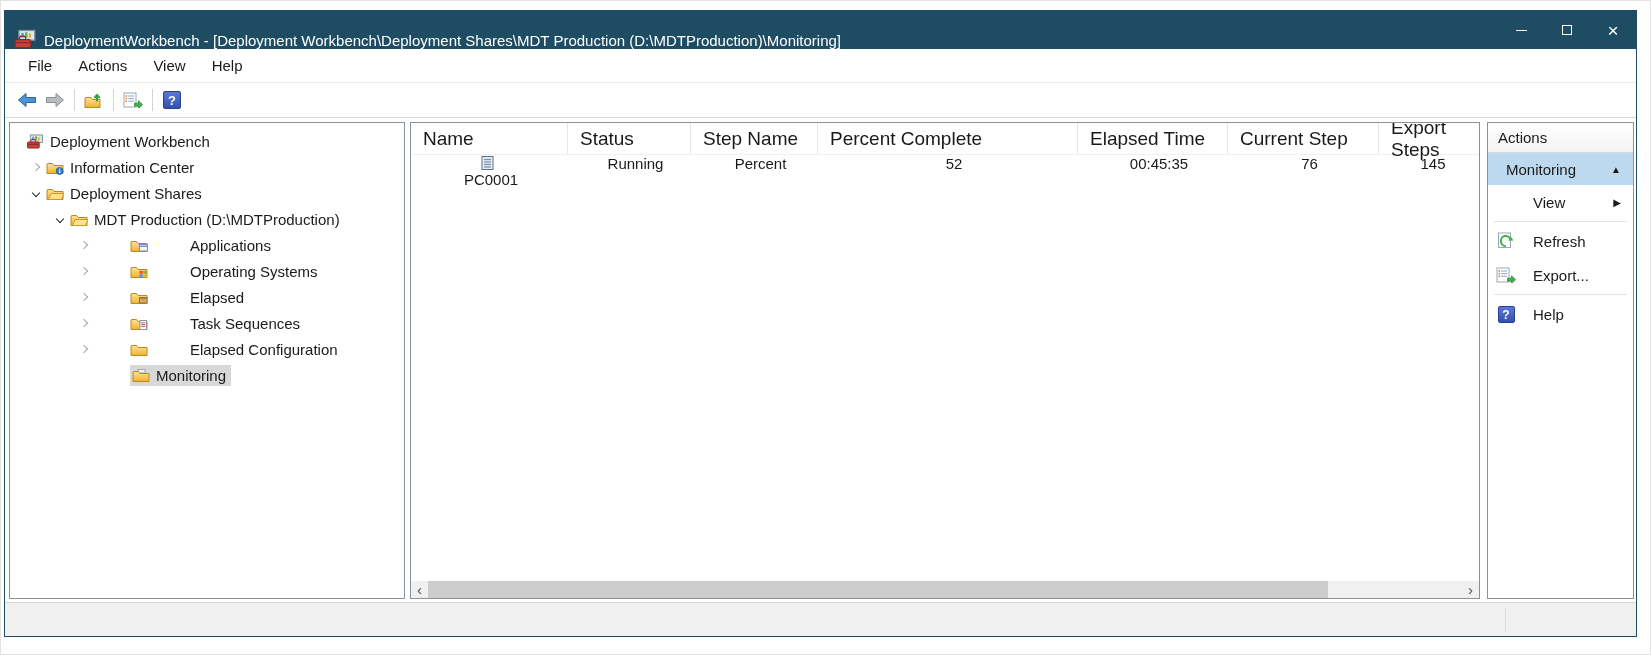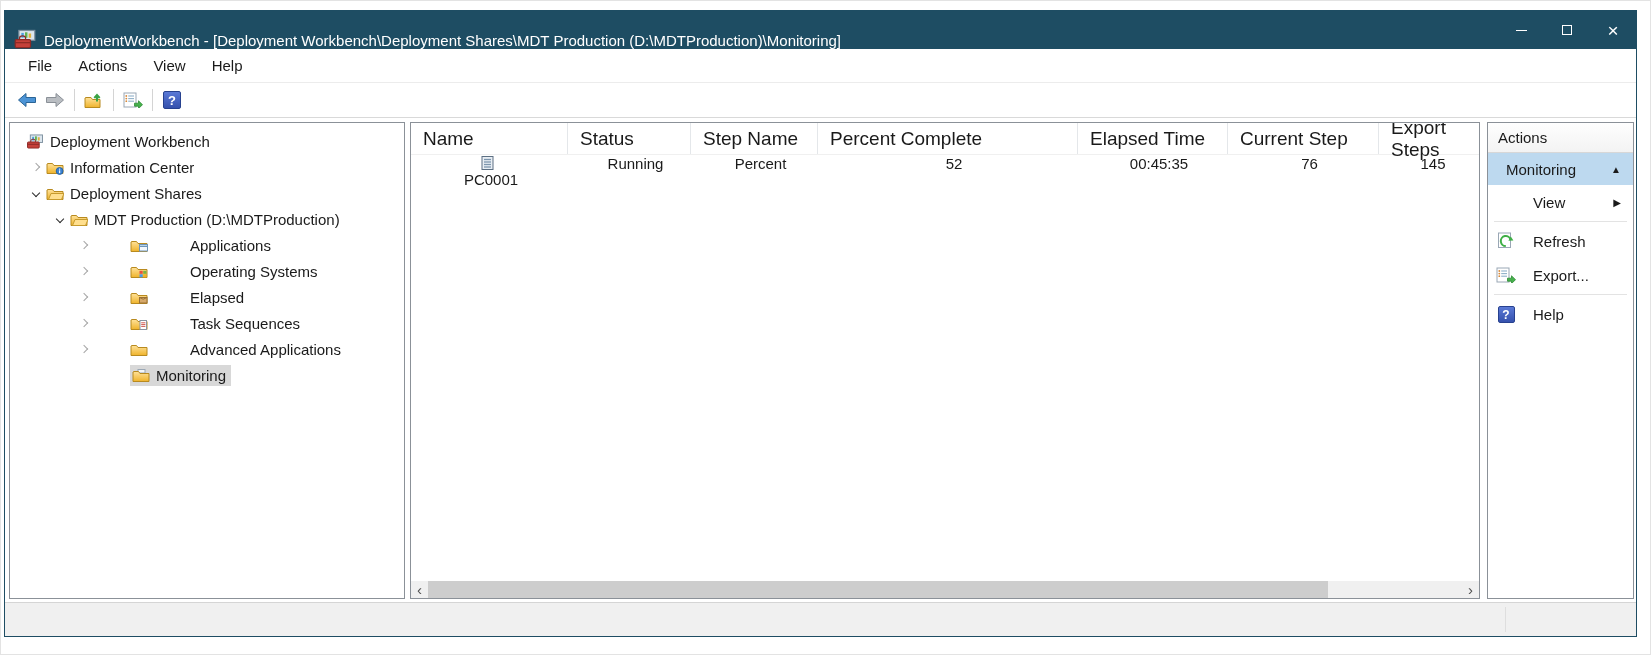--- a/index.html
+++ b/index.html
@@ -293,21 +293,21 @@
           <span>Task Sequences</span>
         </div>
 
         <div class="trow lvl3">
           <span class="exp">
               <span class="xr"></span>
             </span>
           <svg class="ticon" viewBox="0 0 18 15">
               <use href="#sym-folder"></use>
             </svg>
-          <span>Advanced Applications</span>
+          <span>Elapsed Configuration</span>
         </div>
 
         <div class="trow lvl3">
           <span class="exp"></span>
           <span class="selwrap">
             <svg class="ticon" viewBox="0 0 18 15">
               <rect x="6" y="1.5" width="7" height="3.5" fill="#f4f7f9" stroke="#9aa7b5"></rect>
               <use href="#sym-folder"></use>
             </svg>
             <span>Monitoring</span>

